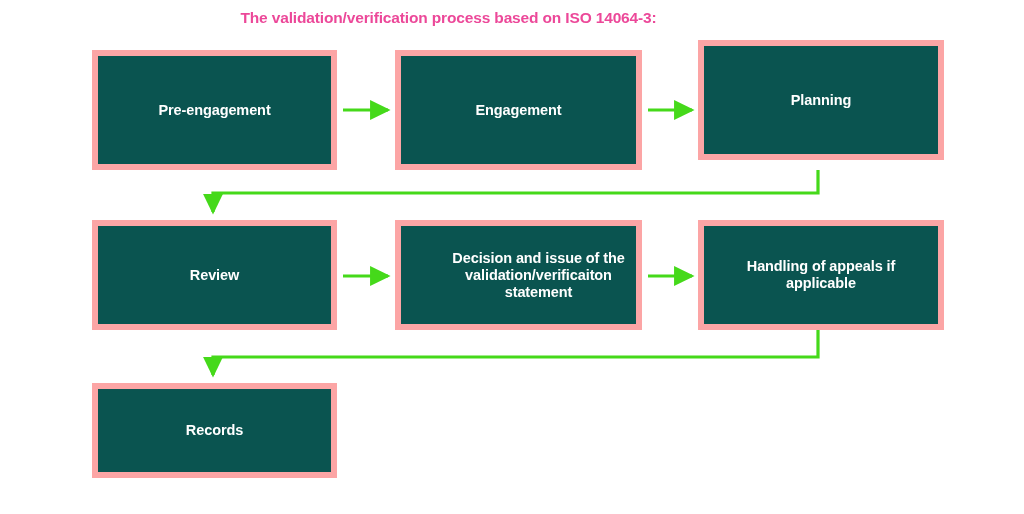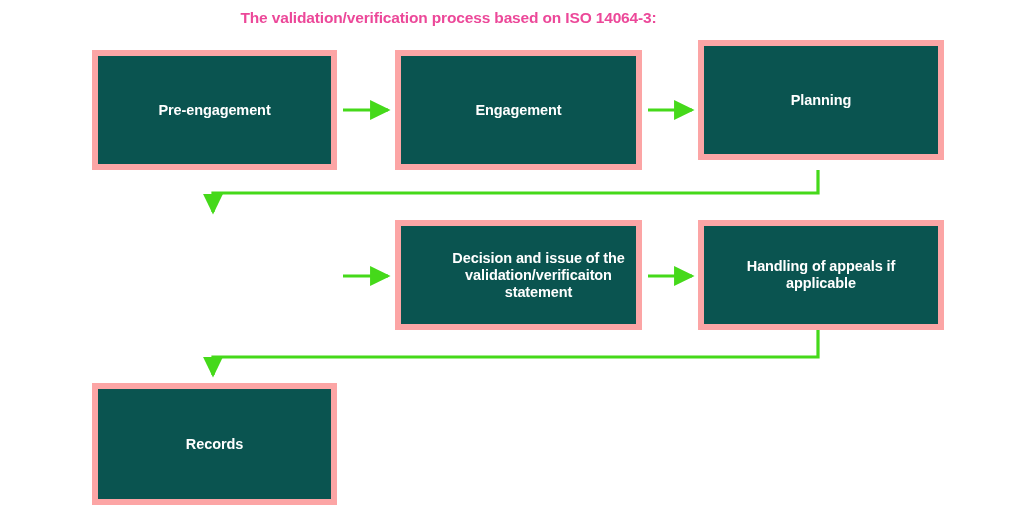--- a/index.html
+++ b/index.html
@@ -57,21 +57,21 @@
     pointer-events: none;
     overflow: visible;
   }
   
   #node-pre-engagement { left: 92px;  top: 50px;  width: 245px; height: 120px; }
   #node-engagement     { left: 395px; top: 50px;  width: 247px; height: 120px; }
   #node-planning       { left: 698px; top: 40px;  width: 246px; height: 120px; }
   #node-review         { left: 92px;  top: 220px; width: 245px; height: 110px; }
   #node-decision       { left: 395px; top: 220px; width: 247px; height: 110px; padding-left: 40px; }
   #node-appeals        { left: 698px; top: 220px; width: 246px; height: 110px; }
-  #node-records        { left: 92px;  top: 383px; width: 245px; height: 122px; }
+  #node-records        { left: 92px;  top: 383px; width: 245px; height: 95px; }
 </style>
 </head>
 <body>
 
 <div id="canvas">
 
   <div id="diagram-title">The validation/verification process based on ISO 14064-3:</div>
 
   <svg class="connector-layer" viewBox="0 0 1024 514" xmlns="http://www.w3.org/2000/svg">
     <defs>
@@ -101,20 +101,23 @@
   </div>
 
   <div class="node-box" id="node-engagement">
     <span class="node-label">Engagement</span>
   </div>
 
   <div class="node-box" id="node-planning">
     <span class="node-label">Planning</span>
   </div>
 
+  <div class="node-box" id="node-review">
+    <span class="node-label">Review</span>
+  </div>
 
   <div class="node-box" id="node-decision">
     <span class="node-label">Decision and issue of the validation/verificaiton statement</span>
   </div>
 
   <div class="node-box" id="node-appeals">
     <span class="node-label">Handling of appeals if applicable</span>
   </div>
 
   <div class="node-box" id="node-records">

